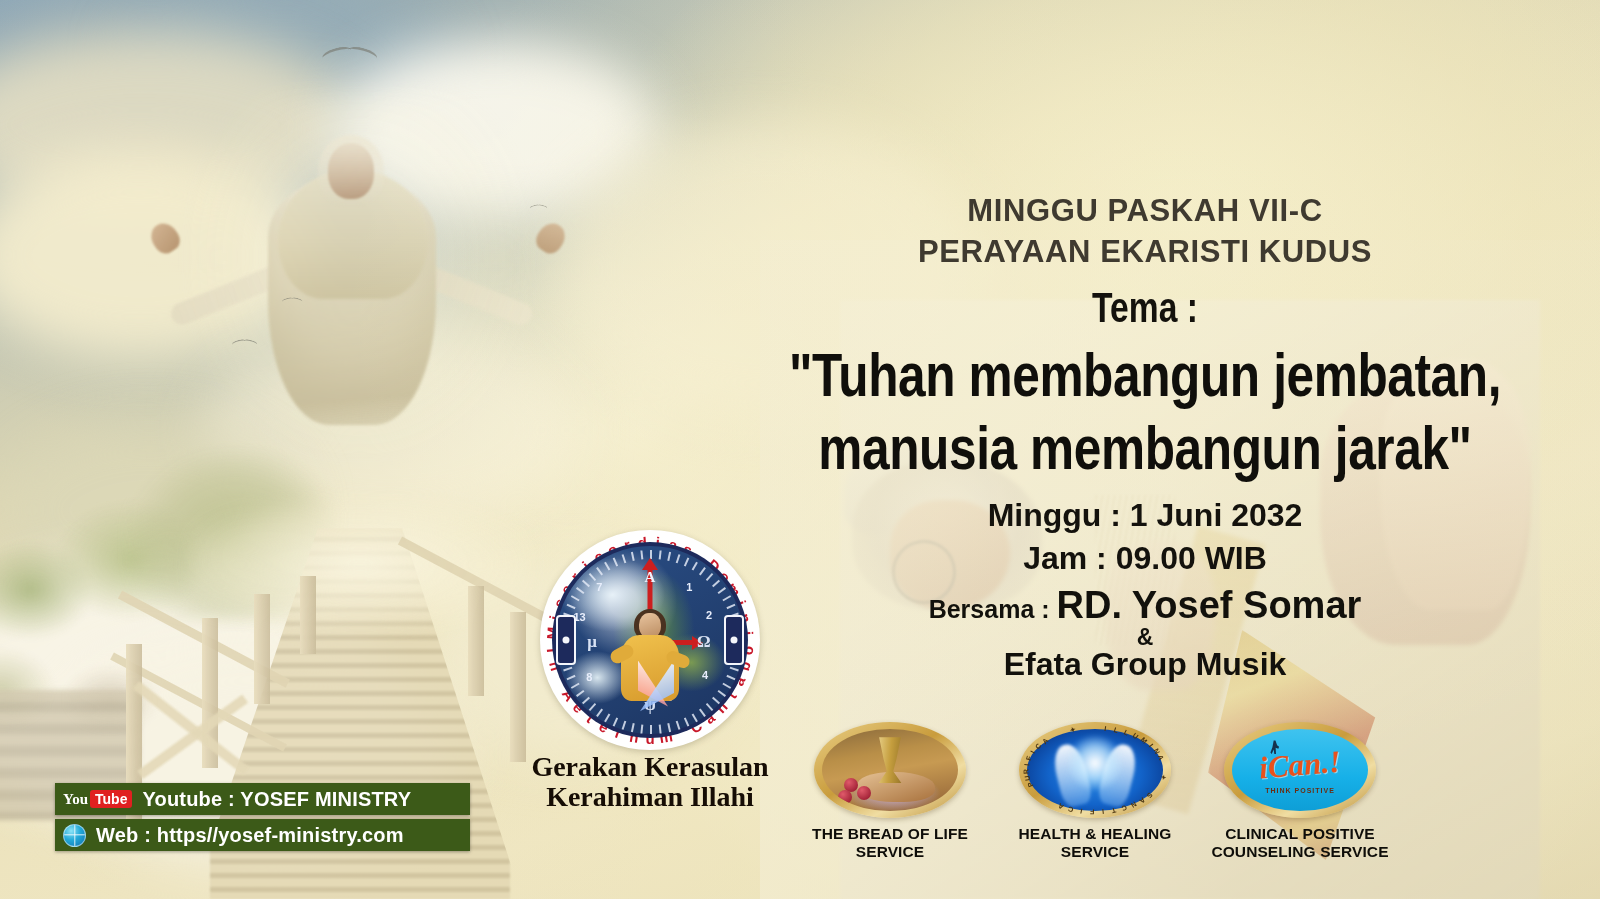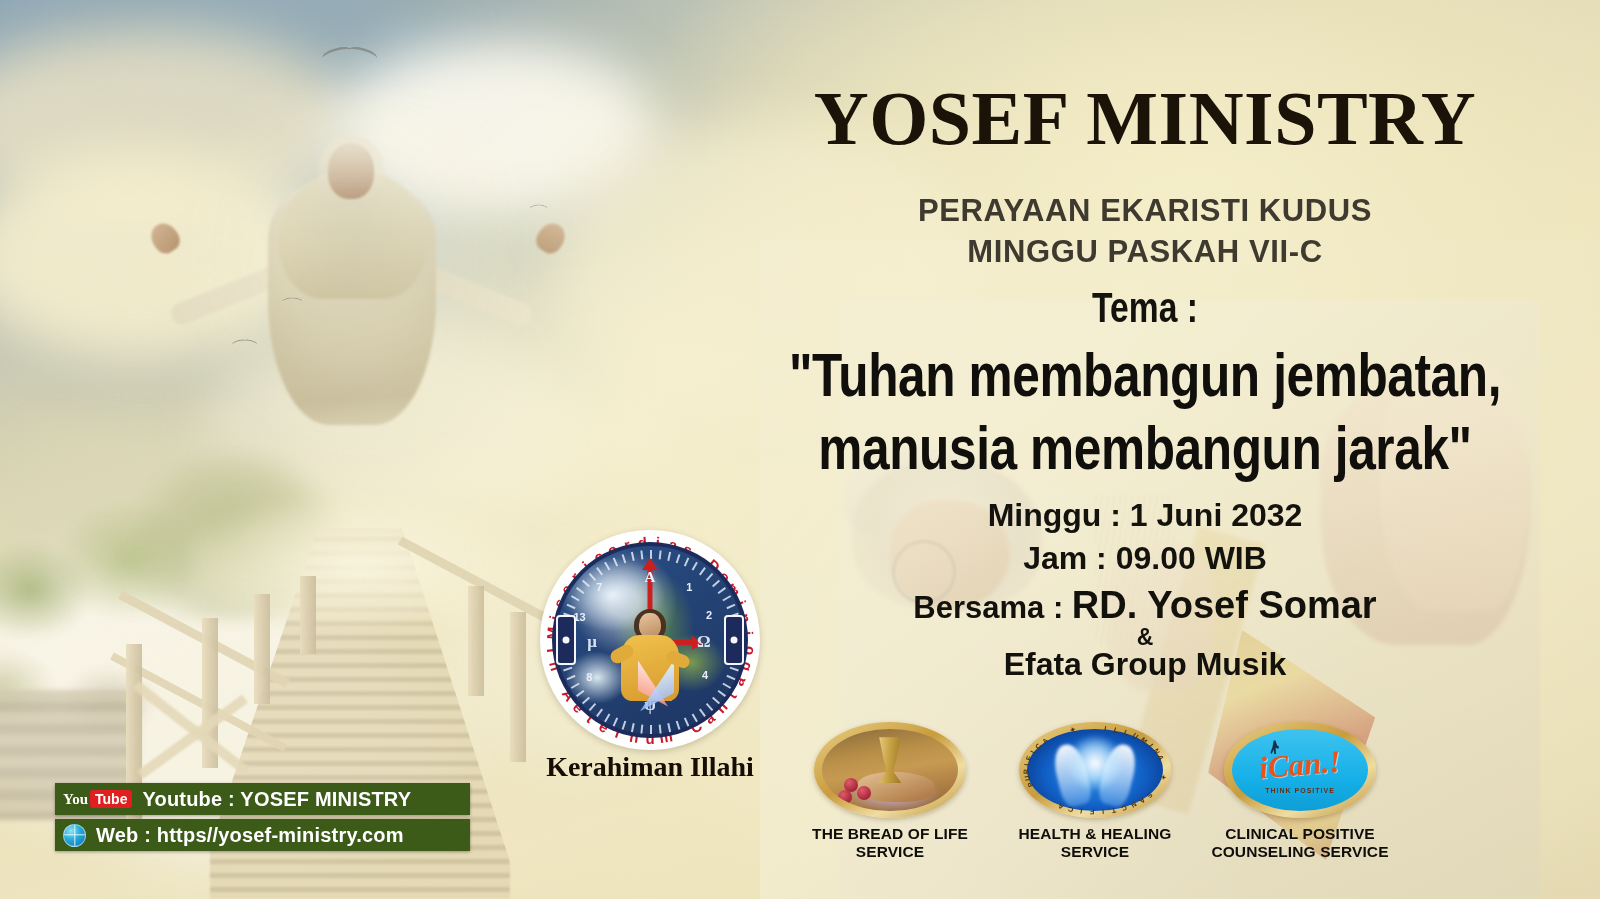--- a/index.html
+++ b/index.html
@@ -263,21 +263,21 @@
     letter-spacing:-0.5px;
   }
   .datetime{
     position:absolute;left:0;top:494px;width:910px;text-align:center;
     font-size:32px;font-weight:700;color:#14120d;line-height:1.35;
   }
   .bersama{
     position:absolute;left:0;top:584px;width:910px;text-align:center;
     color:#12110c;line-height:1.12;
   }
-  .bersama .lead{font-size:31px;font-weight:700;}
+  .bersama .lead{font-size:25px;font-weight:700;}
   .bersama .name{font-size:38px;font-weight:700;}
   .bersama .amp{display:block;font-size:23px;font-weight:700;margin-top:-2px;}
   .bersama .group{display:block;font-size:32px;font-weight:700;margin-top:-3px;}
 
   
   .emblem-wrap{position:absolute;left:540px;top:530px;width:220px;height:220px;}
   .emblem{
     position:absolute;inset:0;border-radius:50%;
     background:#ffffff;
     box-shadow:0 2px 6px rgba(80,70,40,.25);
@@ -552,25 +552,24 @@
     <div class="pr-hands3"></div>
     <div class="pr-hands"></div>
     <div class="pr-hands2"></div>
     <div class="pr-wash"></div>
   </div>
 
   <div class="global-wash"></div>
 
   <div class="content">
 
-    <div class="title">YOSEF MINISTRY</div>
 
     <div class="subtitle">
+      <div>MINGGU PASKAH VII-C</div>
       <div>PERAYAAN EKARISTI KUDUS</div>
-      <div>MINGGU PASKAH VII-C</div>
     </div>
 
     <div class="tema-label">Tema :</div>
 
     <div class="tema-text">
       <div>"Tuhan membangun jembatan,</div>
       <div>manusia membangun jarak"</div>
     </div>
 
     <div class="datetime">
@@ -727,20 +726,21 @@
             <div class="emb-bdot"></div>
           </div>
         <div class="emb-bracket emb-br">
             <div class="emb-bdot"></div>
           </div>
       </div>
     </div>
   </div>
 
   <div class="gkki">
+    <div class="sm">Gerakan Kerasulan</div>
     <div class="sm">Kerahiman Illahi</div>
   </div>
 
   <div class="services">
 
     <div class="svc svc1">
       <div class="svc-oval">
         <div class="svc-inner">
           <div class="bread-img"></div>
           <div class="bread-loaf"></div>

